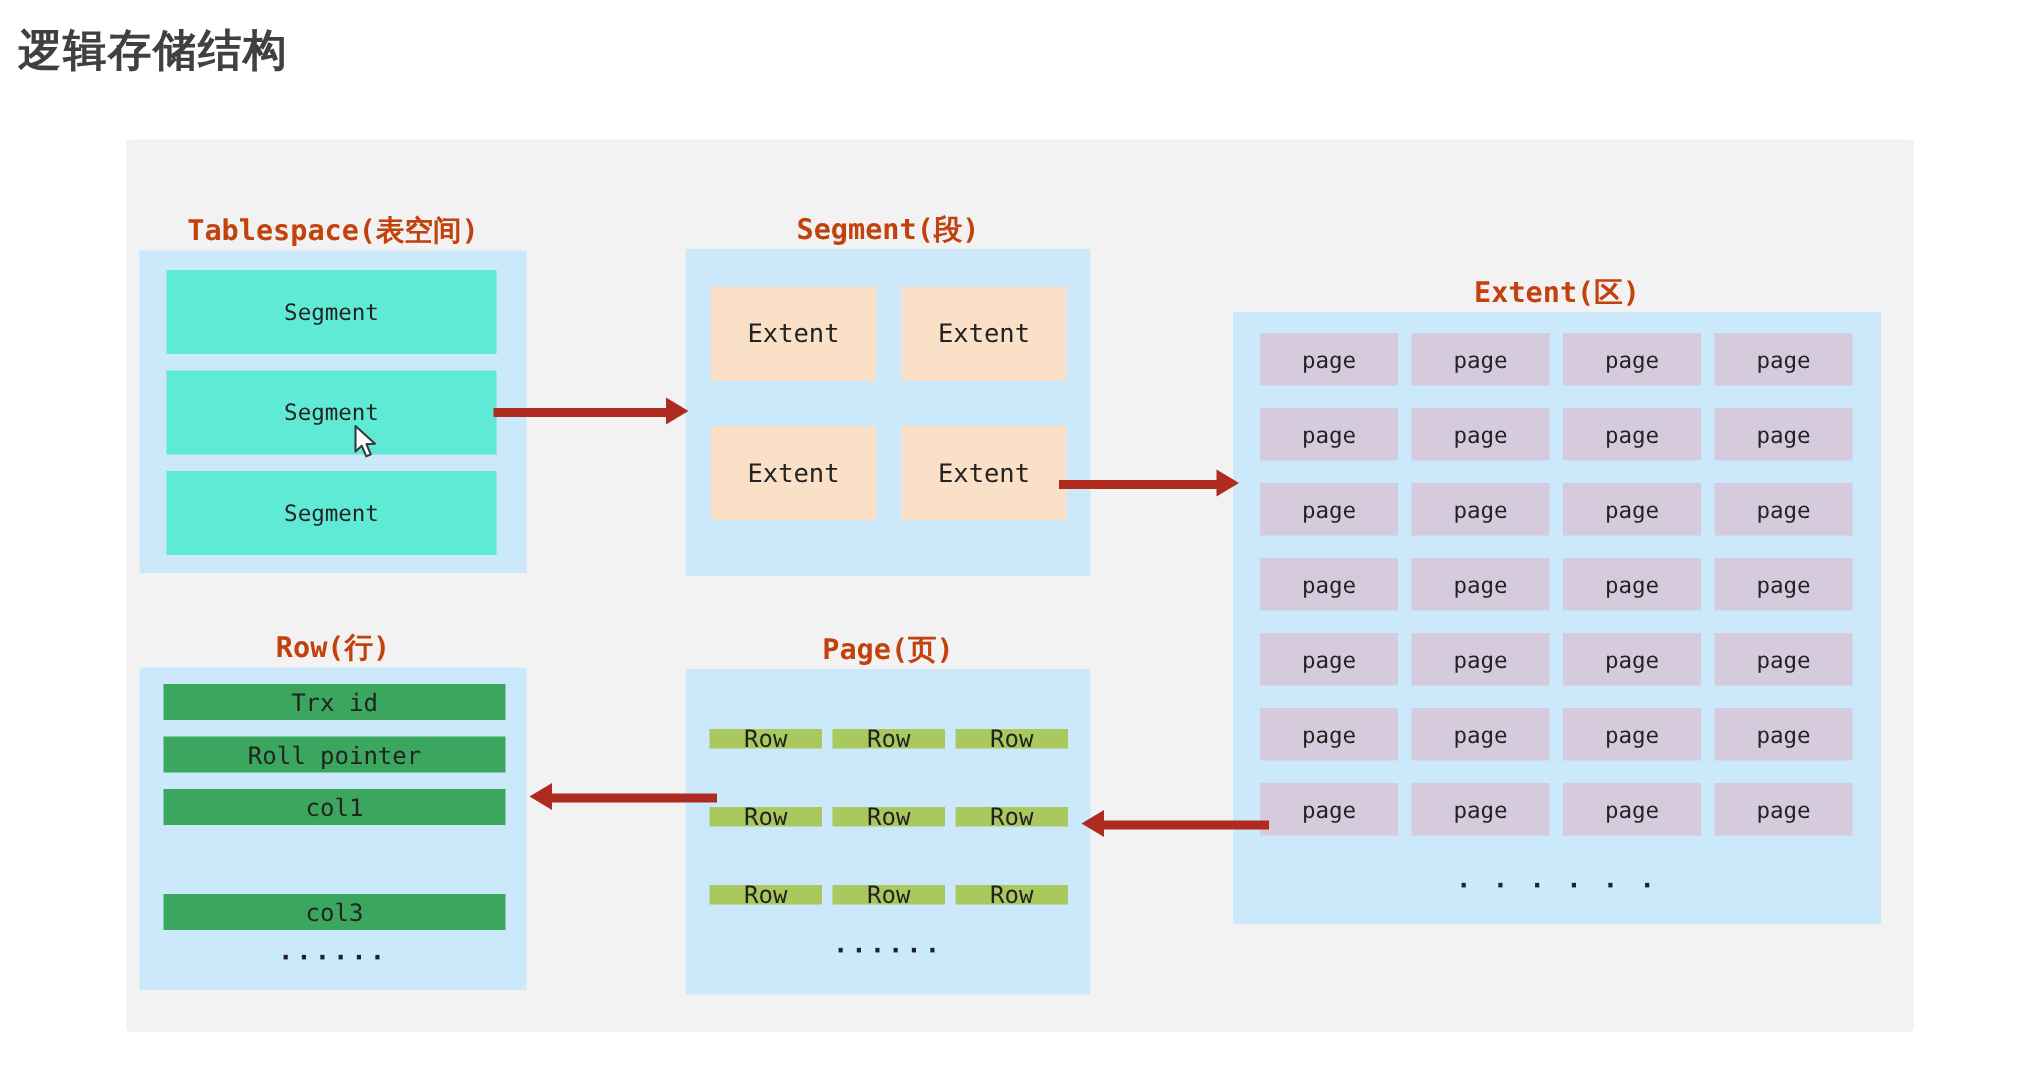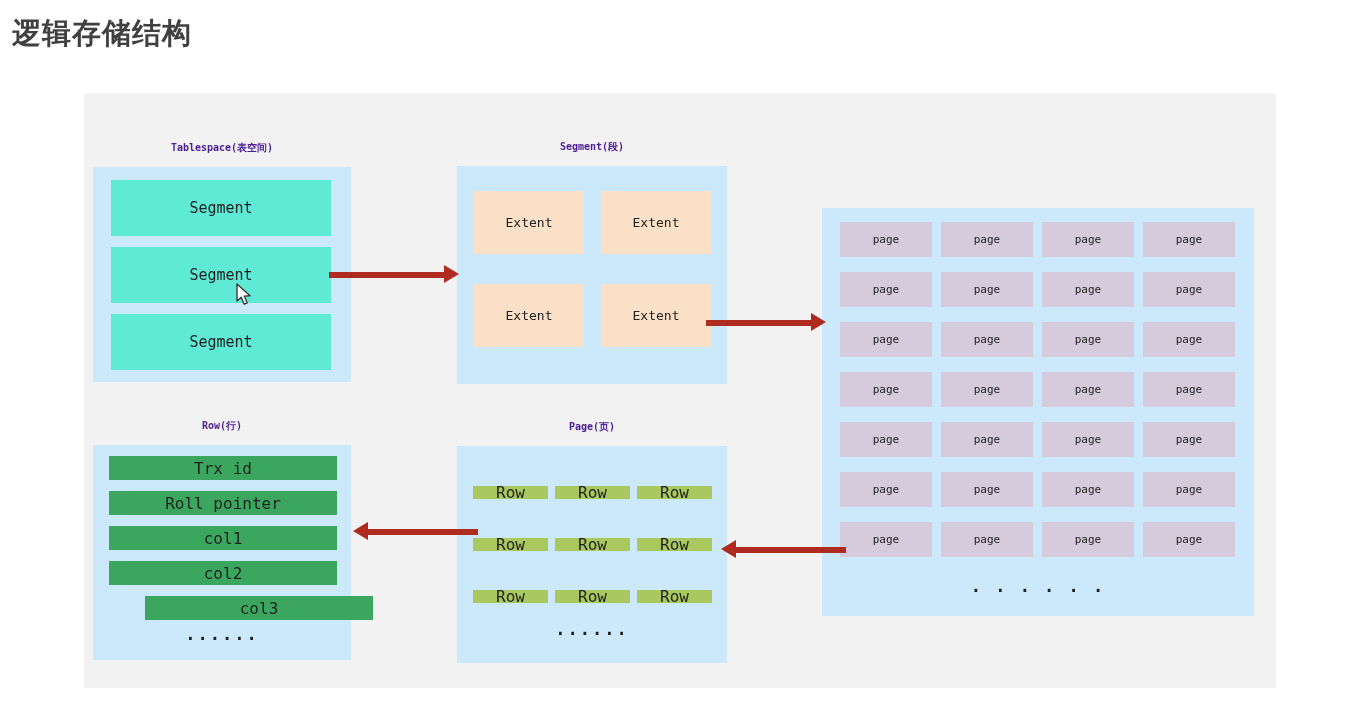--- a/index.html
+++ b/index.html
@@ -43,38 +43,38 @@
     background: #cbe9fb;
     box-sizing: border-box;
   }
   .panel-label {
     position: absolute;
     width: 100%;
     text-align: center;
     top: -26px;
     left: 0;
     font-family: "DejaVu Sans Mono", "Liberation Mono", monospace;
-    font-size: 10px;
+    font-size: 19px;
     font-weight: bold;
-    color: #4c1d95;
+    color: #c2410c;
     white-space: nowrap;
   }
 
   
   .box {
     box-sizing: border-box;
     display: flex;
     align-items: center;
     justify-content: center;
     font-family: "DejaVu Sans Mono", "Liberation Mono", monospace;
     color: #222222;
   }
   .seg-box   { background: #5eead4; font-size: 15px; }
-  .ext-box   { background: #fae0c6; font-size: 13px; }
-  .page-box  { background: #d5cbdd; font-size: 11px; }
+  .ext-box   { background: #fae0c6; font-size: 17px; }
+  .page-box  { background: #d5cbdd; font-size: 15px; }
   .row-field { background: #3ba75e; font-size: 16px; }
   .row-box   { background: #a9c95e; font-size: 16px; margin-top: 28px; }
 
   .ellipsis {
     position: absolute;
     width: 100%;
     text-align: center;
     font-family: "DejaVu Sans Mono", "Liberation Mono", monospace;
     font-size: 17px;
     font-weight: bold;
@@ -136,20 +136,21 @@
   <div class="panel" style="left:373px; top:73px; width:270px; height:218px;">
     <div class="panel-label">Segment(段)</div>
 
     <div class="box ext-box" style="position:absolute; left:17px; top:25px; width:110px; height:63px;">Extent</div>
     <div class="box ext-box" style="position:absolute; left:144px; top:25px; width:110px; height:63px;">Extent</div>
     <div class="box ext-box" style="position:absolute; left:17px; top:118px; width:110px; height:63px;">Extent</div>
     <div class="box ext-box" style="position:absolute; left:144px; top:118px; width:110px; height:63px;">Extent</div>
   </div>
 
   <div class="panel" style="left:738px; top:115px; width:432px; height:408px;">
+    <div class="panel-label">Extent(区)</div>
 
     <div class="grid" style="left:18px; top:14px; width:396px;
                 grid-template-columns: repeat(4, 92px);
                 grid-template-rows: repeat(7, 35px);
                 column-gap: 9px; row-gap: 15px;">
       <div class="box page-box">page</div>
       <div class="box page-box">page</div>
       <div class="box page-box">page</div>
       <div class="box page-box">page</div>
       <div class="box page-box">page</div>
@@ -180,22 +181,21 @@
 
     <div class="ellipsis" style="top:373px; left:0;">· · · · · ·</div>
   </div>
 
   <div class="panel" style="left:9px; top:352px; width:258px; height:215px;">
     <div class="panel-label">Row(行)</div>
 
     <div class="box row-field" style="position:absolute; left:16px; top:11px; width:228px; height:24px;">Trx id</div>
     <div class="box row-field" style="position:absolute; left:16px; top:46px; width:228px; height:24px;">Roll pointer</div>
     <div class="box row-field" style="position:absolute; left:16px; top:81px; width:228px; height:24px;">col1</div>
-    <div class="box row-field" style="position:absolute; left:16px; top:116px; width:228px; height:24px;">col2</div>
-    <div class="box row-field" style="position:absolute; left:16px; top:151px; width:228px; height:24px;margin-left:36px;">col3</div>
+    <div class="box row-field" style="position:absolute; left:16px; top:151px; width:228px; height:24px;">col3</div>
 
     <div class="ellipsis" style="top:184px; left:0;">······</div>
   </div>
 
   <div class="panel" style="left:373px; top:353px; width:270px; height:217px;">
     <div class="panel-label">Page(页)</div>
 
     <div class="grid" style="left:16px; top:12px; width:239px;
                 grid-template-columns: repeat(3, 75px);
                 grid-template-rows: repeat(3, 41px);

